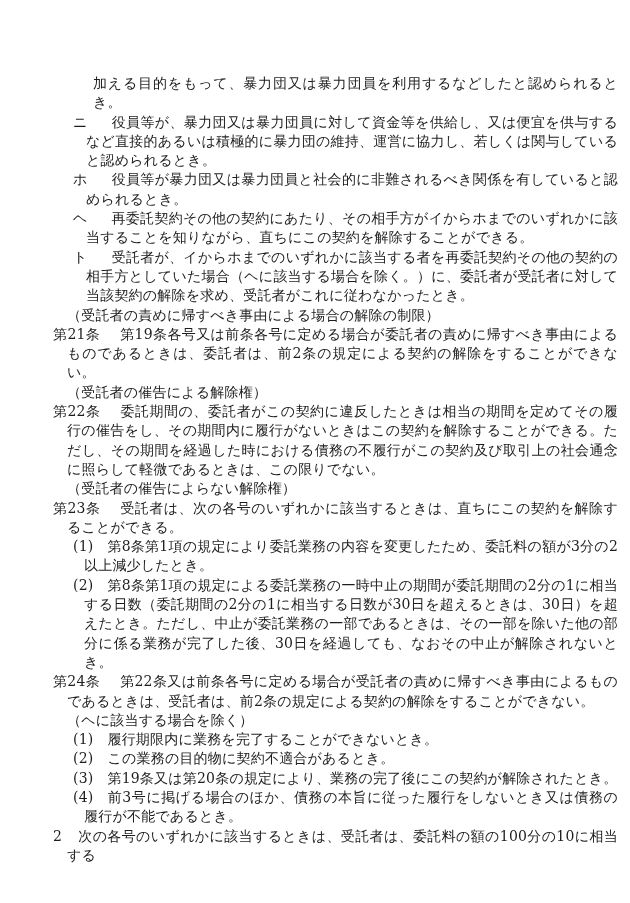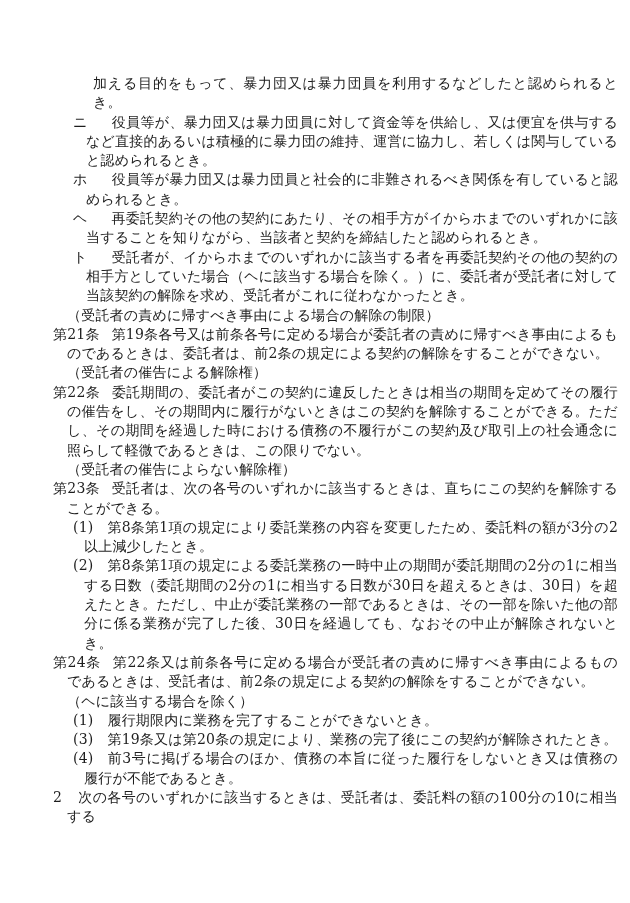--- a/index.html
+++ b/index.html
@@ -29,46 +29,47 @@
   .b { margin: 0; }
   
   .b-cont2 { padding-left: 40px; }
   
   .b-kana { padding-left: 33px; text-indent: -13px; }
   .b-kana .marker { margin-right: 24px; }
   
   .b-head { padding-left: 14px; }
   
   .b-article { padding-left: 14px; text-indent: -14px; }
-  .b-article .marker { margin-right: 12px; }
+  .b-article .marker { margin-right: 20px; }
   
   .b-num { padding-left: 31px; text-indent: -11px; }
   .b-num .marker { margin-right: 14px; }
   
   .b-par2 { padding-left: 14px; text-indent: -14px; }
   .b-par2 .marker { margin-right: 16px; }
 </style>
 </head>
 <body>
 
 <div class="page">
   <div class="content" style="background: rgb(255, 255, 255); color: rgb(29, 29, 29);">
       <div class="b b-cont2"><span class="txt">加える目的をもって、暴力団又は暴力団員を利用するなどしたと認められるとき。</span></div>
       <div class="b b-kana"><span class="marker">ニ</span><span class="txt">役員等が、暴力団又は暴力団員に対して資金等を供給し、又は便宜を供与するなど直接的あるいは積極的に暴力団の維持、運営に協力し、若しくは関与していると認められるとき。</span></div>
       <div class="b b-kana"><span class="marker">ホ</span><span class="txt">役員等が暴力団又は暴力団員と社会的に非難されるべき関係を有していると認められるとき。</span></div>
-      <div class="b b-kana"><span class="marker">ヘ</span><span class="txt">再委託契約その他の契約にあたり、その相手方がイからホまでのいずれかに該当することを知りながら、当該者と契約を締結したと認められるとき。</span></div>
+      <div class="b b-kana"><span class="marker">ヘ</span><span class="txt">再委託契約その他の契約にあたり、その相手方がイからホまでのいずれかに該当することを知りながら、直ちにこの契約を解除することができる。</span></div>
       <div class="b b-kana"><span class="marker">ト</span><span class="txt">受託者が、イからホまでのいずれかに該当する者を再委託契約その他の契約の相手方としていた場合（ヘに該当する場合を除く。）に、委託者が受託者に対して当該契約の解除を求め、受託者がこれに従わなかったとき。</span></div>
       <div class="b b-head"><span class="txt">（受託者の責めに帰すべき事由による場合の解除の制限）</span></div>
       <div class="b b-article"><span class="marker">第21条</span><span class="txt">第19条各号又は前条各号に定める場合が委託者の責めに帰すべき事由によるものであるときは、委託者は、前2条の規定による契約の解除をすることができない。</span></div>
       <div class="b b-head"><span class="txt">（受託者の催告による解除権）</span></div>
       <div class="b b-article"><span class="marker">第22条</span><span class="txt">委託期間の、委託者がこの契約に違反したときは相当の期間を定めてその履行の催告をし、その期間内に履行がないときはこの契約を解除することができる。ただし、その期間を経過した時における債務の不履行がこの契約及び取引上の社会通念に照らして軽微であるときは、この限りでない。</span></div>
       <div class="b b-head"><span class="txt">（受託者の催告によらない解除権）</span></div>
       <div class="b b-article"><span class="marker">第23条</span><span class="txt">受託者は、次の各号のいずれかに該当するときは、直ちにこの契約を解除することができる。</span></div>
       <div class="b b-num"><span class="marker">(1)</span><span class="txt">第8条第1項の規定により委託業務の内容を変更したため、委託料の額が3分の2以上減少したとき。</span></div>
       <div class="b b-num"><span class="marker">(2)</span><span class="txt">第8条第1項の規定による委託業務の一時中止の期間が委託期間の2分の1に相当する日数（委託期間の2分の1に相当する日数が30日を超えるときは、30日）を超えたとき。ただし、中止が委託業務の一部であるときは、その一部を除いた他の部分に係る業務が完了した後、30日を経過しても、なおその中止が解除されないとき。</span></div>
       <div class="b b-article"><span class="marker">第24条</span><span class="txt">第22条又は前条各号に定める場合が受託者の責めに帰すべき事由によるものであるときは、受託者は、前2条の規定による契約の解除をすることができない。</span></div>
       <div class="b b-head"><span class="txt">（ヘに該当する場合を除く）</span></div>
       <div class="b b-num"><span class="marker">(1)</span><span class="txt">履行期限内に業務を完了することができないとき。</span></div>
+      <div class="b b-num"><span class="marker">(2)</span><span class="txt">この業務の目的物に契約不適合があるとき。</span></div>
       <div class="b b-num"><span class="marker">(3)</span><span class="txt">第19条又は第20条の規定により、業務の完了後にこの契約が解除されたとき。</span></div>
       <div class="b b-num"><span class="marker">(4)</span><span class="txt">前3号に掲げる場合のほか、債務の本旨に従った履行をしないとき又は債務の履行が不能であるとき。</span></div>
       <div class="b b-par2"><span class="marker">2</span><span class="txt">次の各号のいずれかに該当するときは、受託者は、委託料の額の100分の10に相当する</span></div>
     </div>
 </div>
 
 </body></html>

